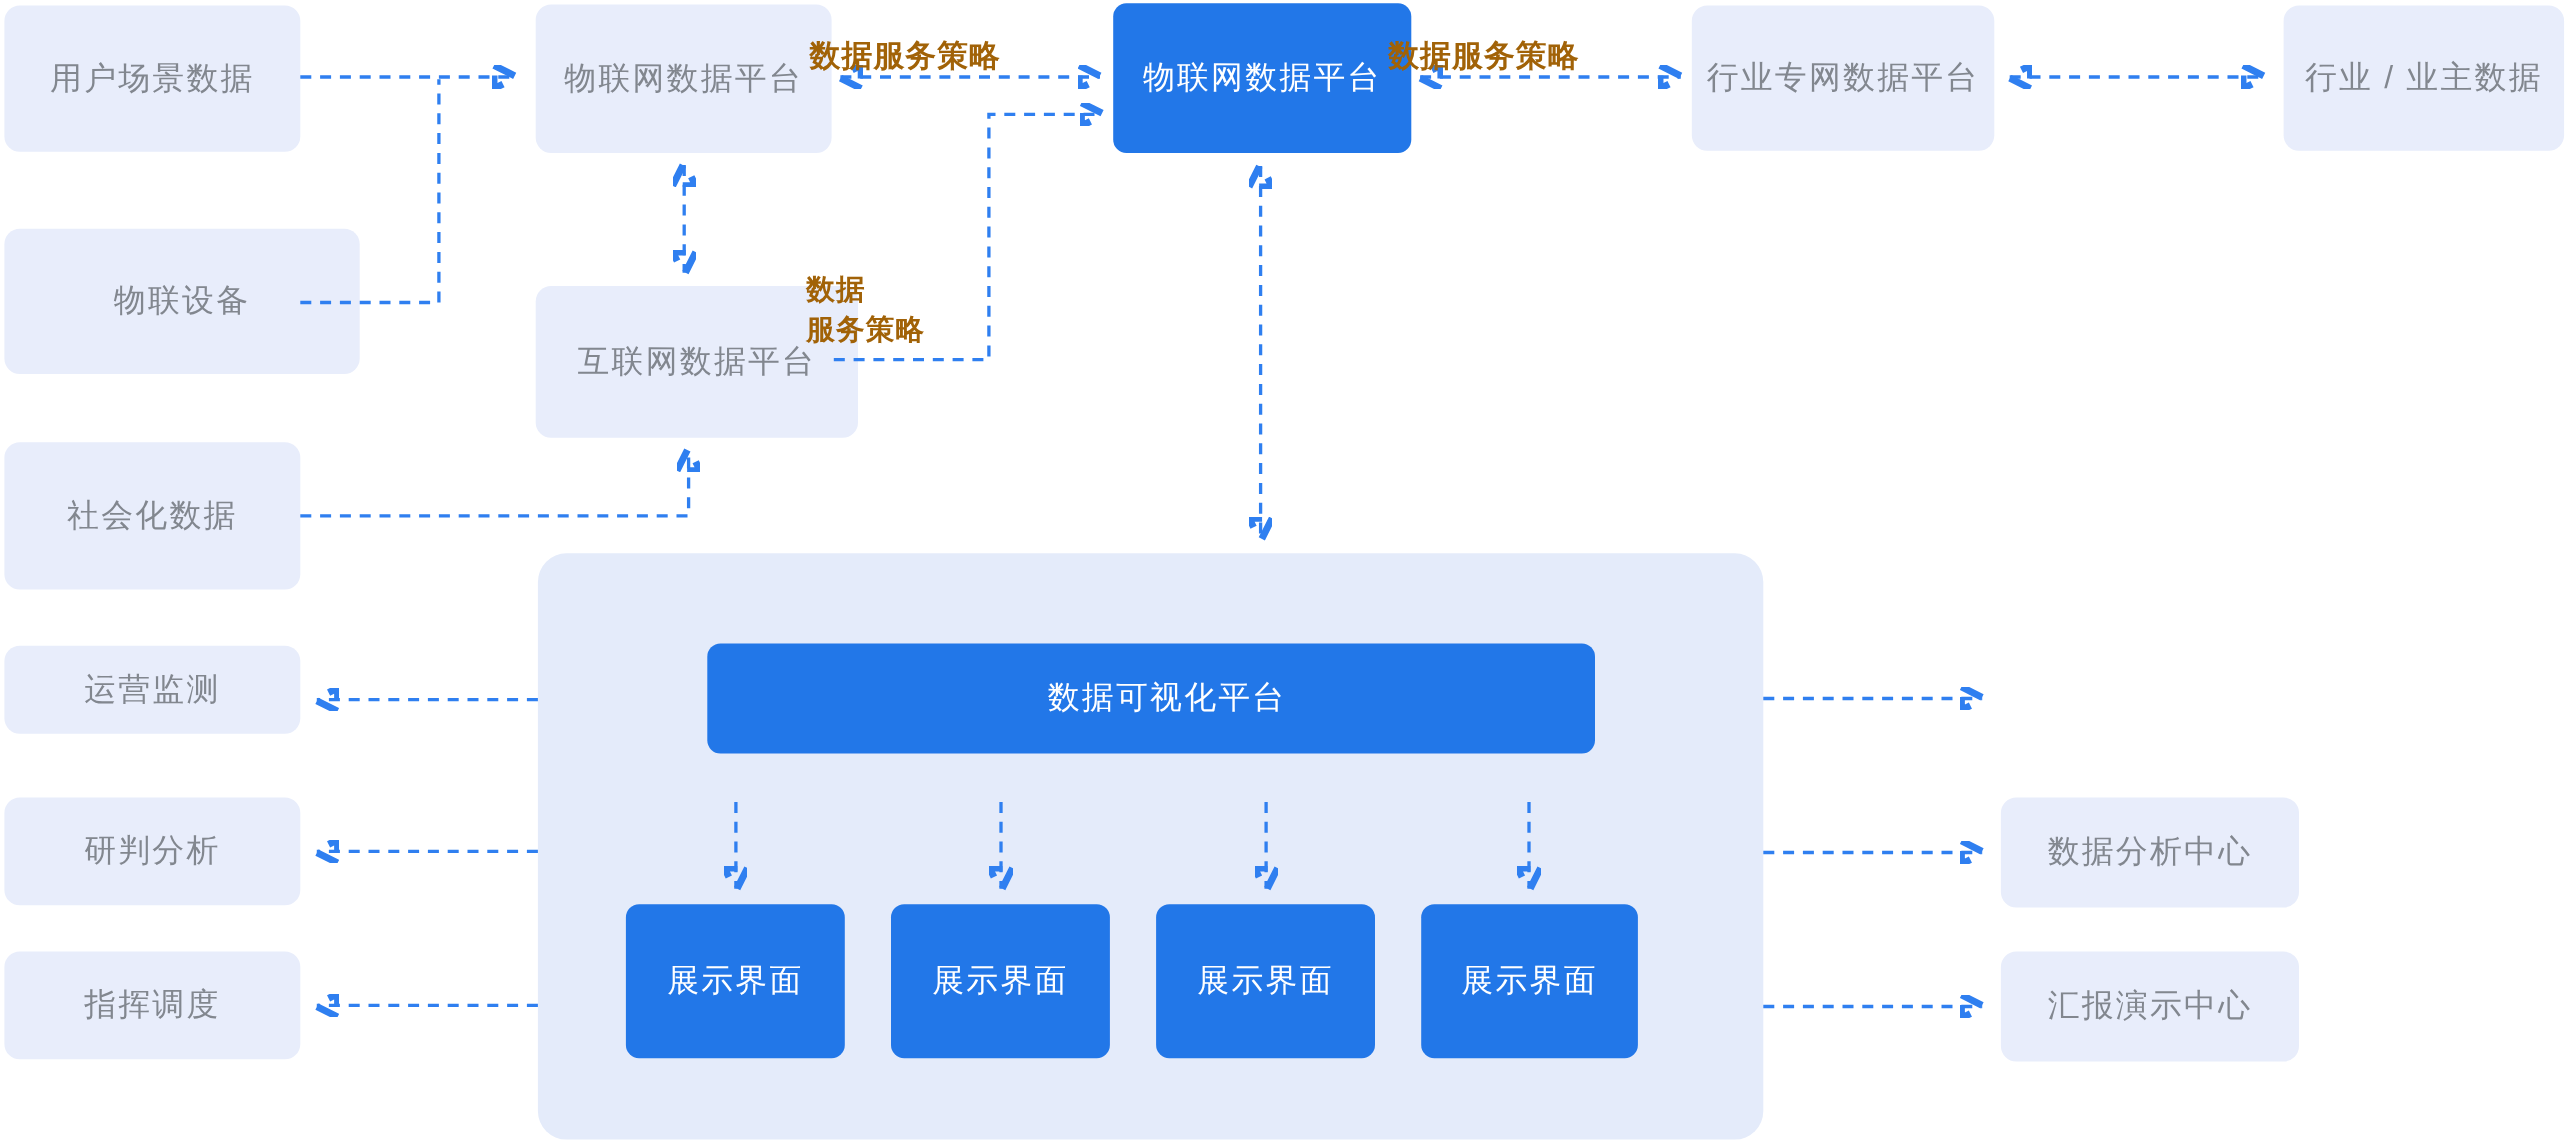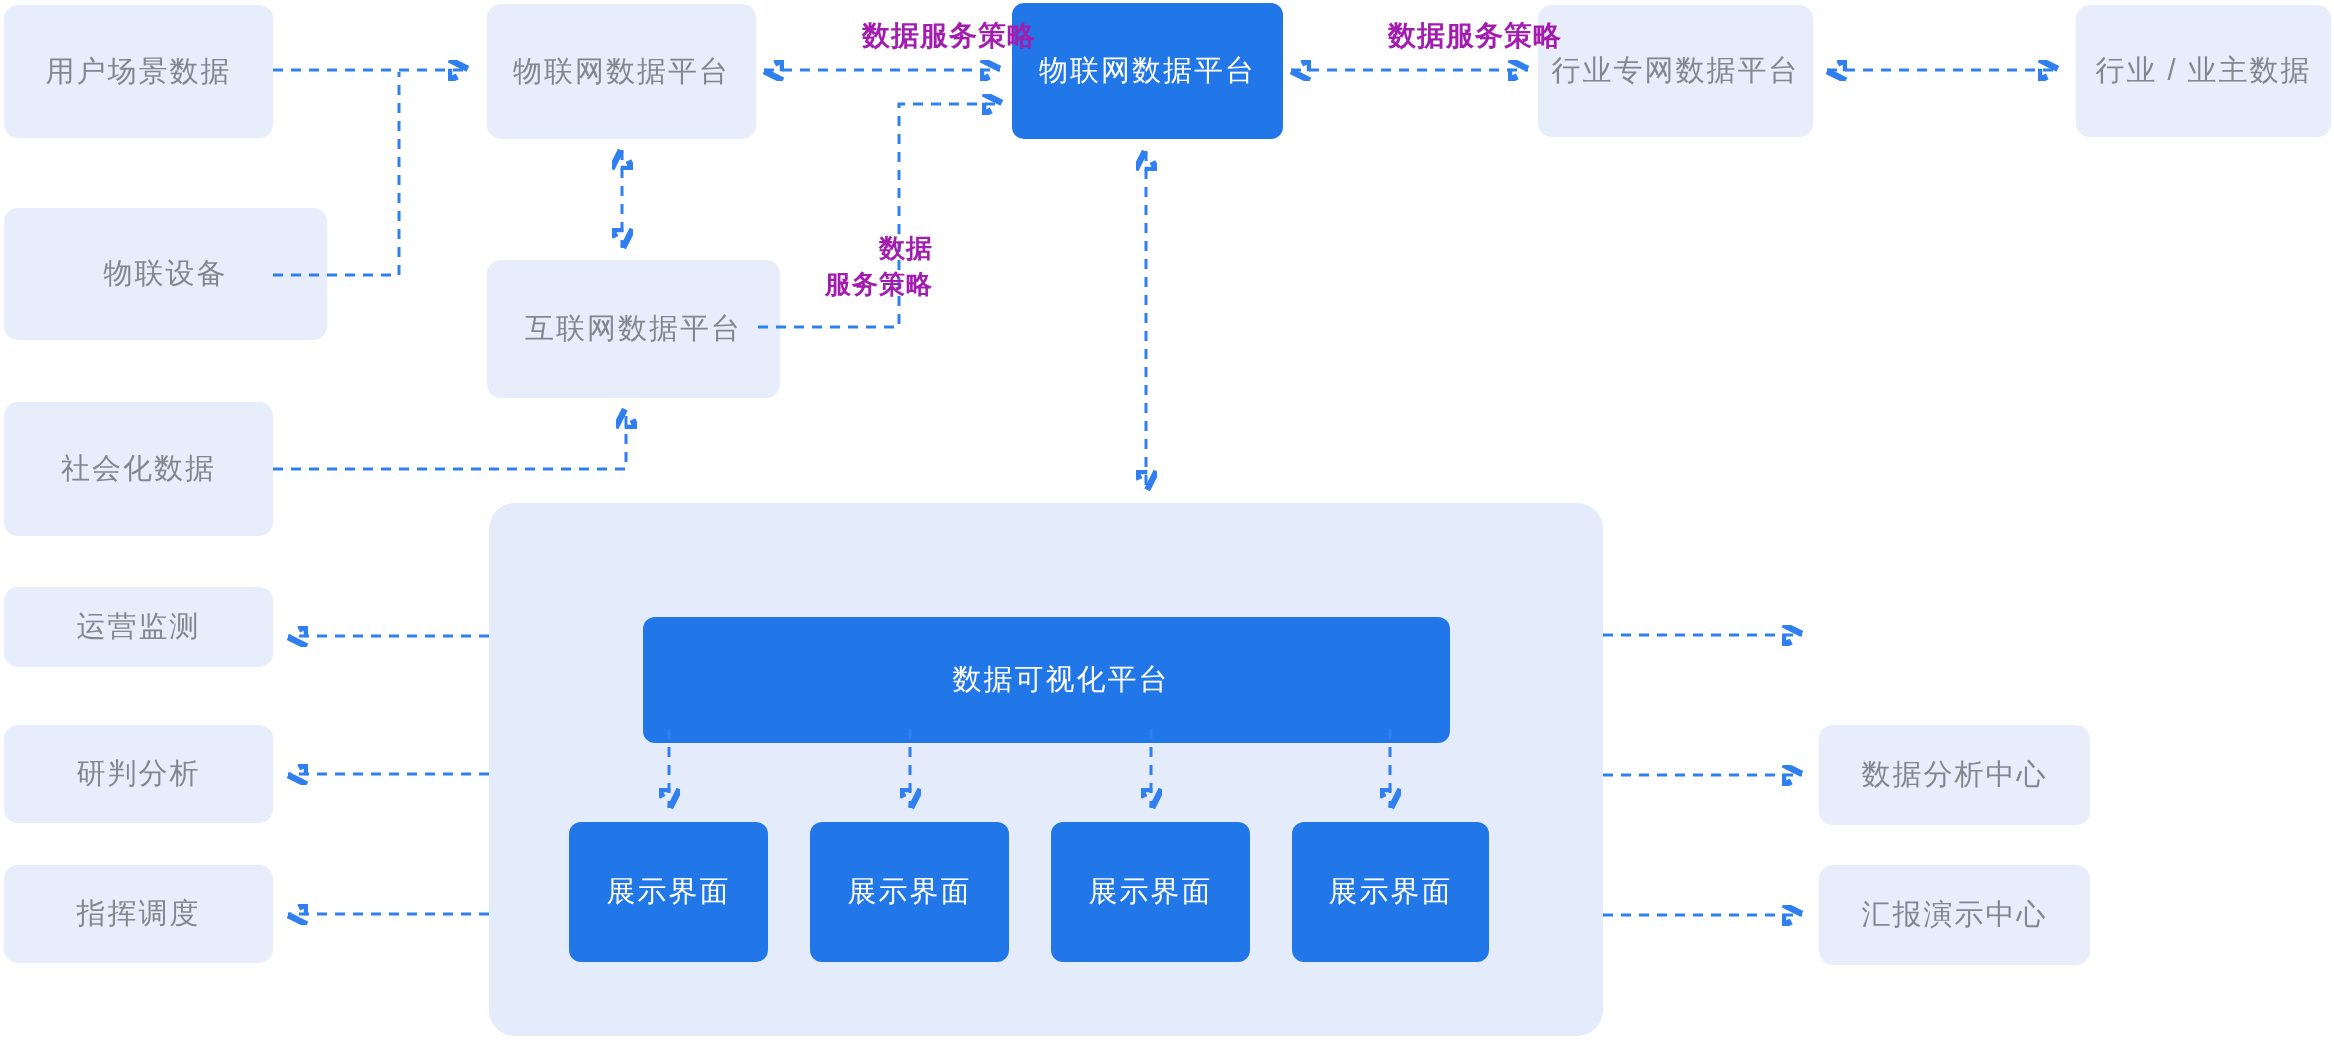--- a/index.html
+++ b/index.html
@@ -31,27 +31,28 @@
     border-radius: 12px;
   }
   .panel {
     position: absolute;
     background: #E4EBFA;
     border-radius: 26px;
     z-index: 1;
   }
   .edge-label {
     position: absolute;
-    color: #a21caf;
+    color: #a16207;
     font-weight: bold;
     font-size: 28px;
     letter-spacing: 1px;
-    text-align: right;
+    text-align: left;
     line-height: 36px;
     z-index: 4;
+    margin-top: 15px;
   }
   svg.wires {
     position: absolute;
     left: 0; top: 0;
     width: 2334px; height: 1040px;
     z-index: 3;
     pointer-events: none;
   }
   svg.wires path {
     fill: none;
@@ -66,21 +67,21 @@
   #n-social-data       { left: 4px;    top: 402px; width: 269px;  height: 134px; }
   #n-op-monitoring     { left: 4px;    top: 587px; width: 269px;  height: 80px;  }
   #n-judgment-analysis { left: 4px;    top: 725px; width: 269px;  height: 98px;  }
   #n-command-dispatch  { left: 4px;    top: 865px; width: 269px;  height: 98px;  }
   #n-iot-platform      { left: 487px;  top: 4px;   width: 269px;  height: 135px; }
   #n-internet-platform { left: 487px;  top: 260px; width: 293px;  height: 138px; }
   #n-iot-hub           { left: 1012px; top: 3px;   width: 271px;  height: 136px; }
   #n-industry-private  { left: 1538px; top: 5px;   width: 275px;  height: 132px; }
   #n-industry-owner    { left: 2076px; top: 5px;   width: 255px;  height: 132px; }
   #n-container         { left: 489px;  top: 503px; width: 1114px; height: 533px; }
-  #n-dataviz           { left: 643px;  top: 617px; width: 807px;  height: 126px; padding-left: 29px; }
+  #n-dataviz           { left: 643px;  top: 585px; width: 807px;  height: 100px; padding-left: 29px; }
   #n-display-1         { left: 569px;  top: 822px; width: 199px;  height: 140px; }
   #n-display-2         { left: 810px;  top: 822px; width: 199px;  height: 140px; }
   #n-display-3         { left: 1051px; top: 822px; width: 199px;  height: 140px; }
   #n-display-4         { left: 1292px; top: 822px; width: 197px;  height: 140px; }
   #n-command-center    { left: 1819px; top: 585px; width: 271px;  height: 100px; }
   #n-data-center       { left: 1819px; top: 725px; width: 271px;  height: 100px; }
   #n-report-center     { left: 1819px; top: 865px; width: 271px;  height: 100px; }
   #l-service-left  { left: 736px;  top: 18px;  width: 300px; }
   #l-service-right { left: 1262px; top: 18px;  width: 300px; }
   #l-service-mid   { left: 733px;  top: 230px; width: 200px; font-size: 26px; }

